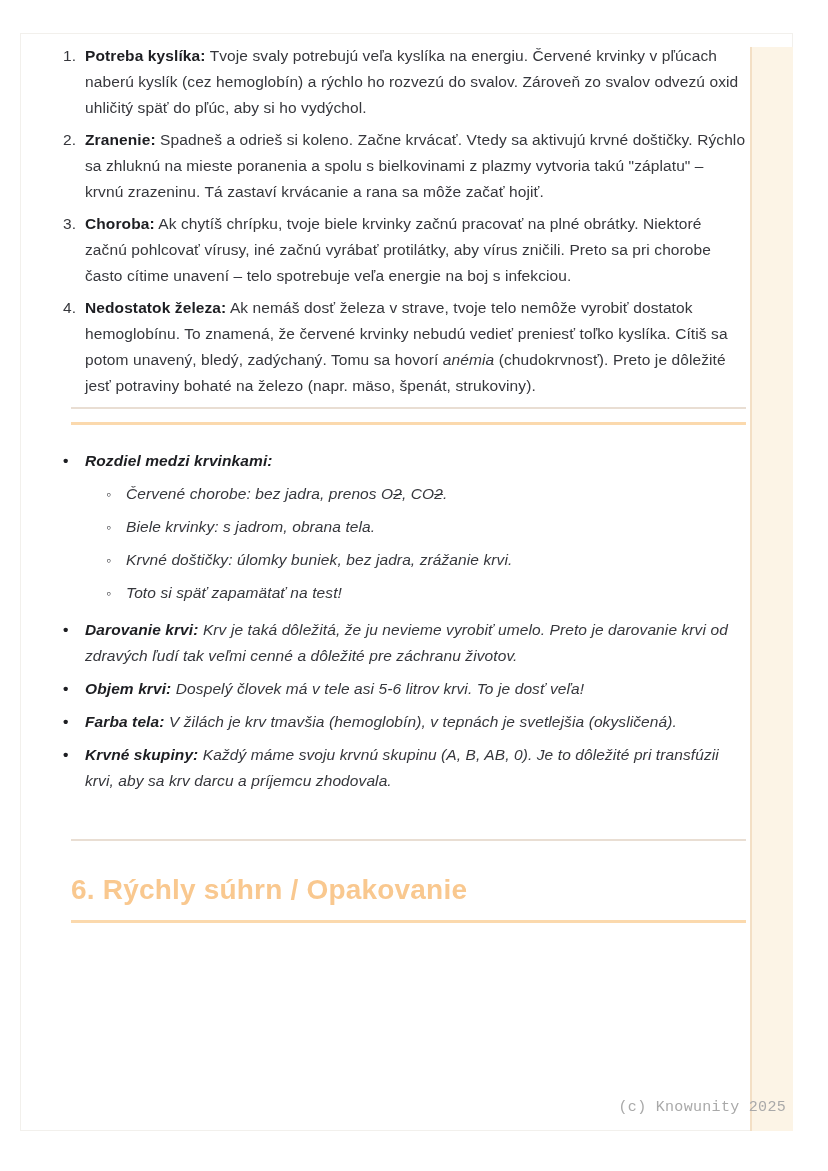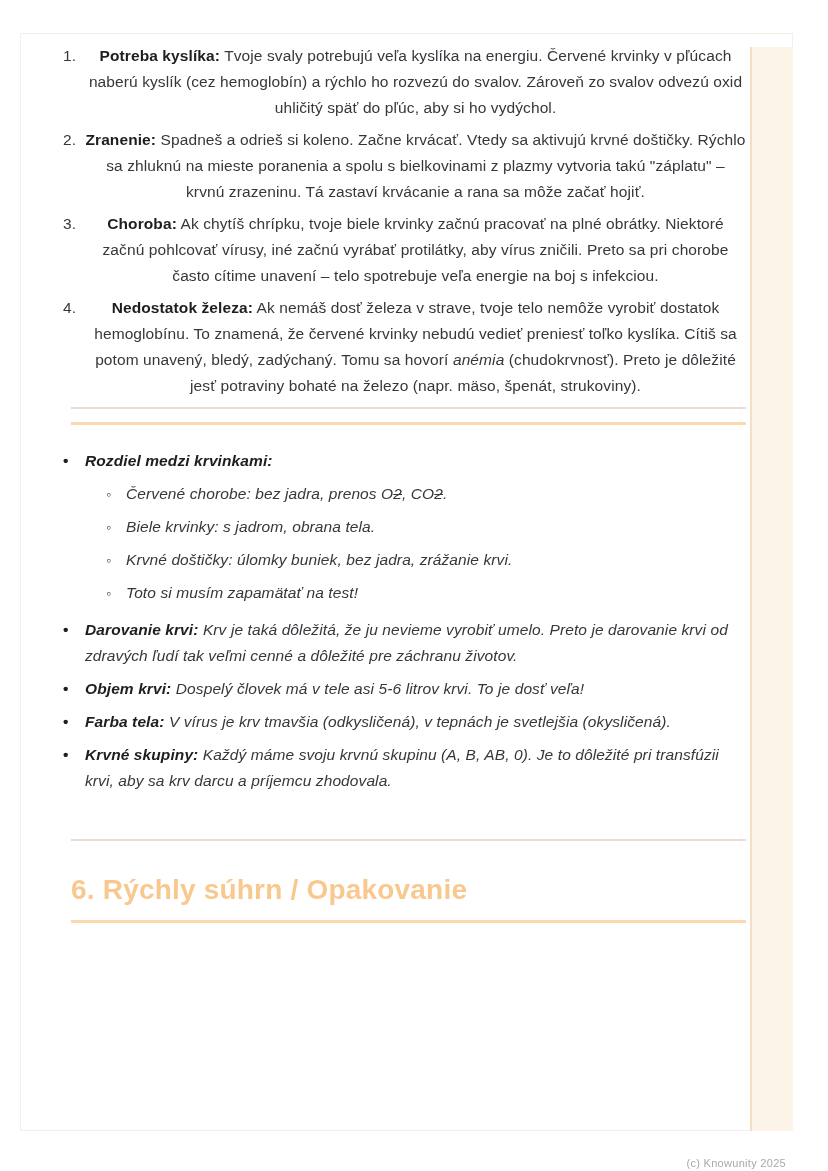--- a/index.html
+++ b/index.html
@@ -31,21 +31,21 @@
   }
   .content{
     position:absolute;left:42px;top:9px;width:683px;
     font-size:15.5px;line-height:26px;color:var(--body-text);
     letter-spacing:0.1px;
   }
   b,.b{font-weight:700;color:var(--bold-text);}
   .olist,.blist{margin:0;padding:0;list-style:none;}
   .oli{display:flex;margin:0 0 6px 0;}
   .oli .num{flex:none;width:22px;}
-  .oli .txt{flex:1;text-align:center;}
+  .oli .txt{flex:1;}
   .bli{display:flex;margin:0 0 7px 0;}
   .bli .mark{flex:none;width:22px;font-weight:700;color:var(--bold-text);}
   .bli .txt{flex:1;font-style:italic;}
   .sublist{margin:0 0 4px 21px;padding:0;list-style:none;}
   .sli{display:flex;margin:7px 0 0 0;}
   .sli .mark{flex:none;width:20px;color:var(--body-text);font-size:14px;}
   .sli .txt{flex:1;}
   .note{font-style:italic;}
   .strike{text-decoration:line-through;}
   .ital{font-style:italic;}
@@ -58,23 +58,23 @@
     font-size:28px;line-height:34px;font-weight:700;
     color:var(--heading-text);letter-spacing:0.2px;
   }
   .h2-underline{
     border:none;border-top:3px solid var(--heading-underline);
     margin:13px 0 0 8px;width:675px;
   }
   .tips-list{margin:23px 0 0 0;}
   .summary-block{margin-bottom:20px;margin-top:45px;}
   .watermark{
-    position:absolute;top:1157px;right:42px;
-    font-size:11px;line-height:13px;color:var(--watermark);
-    letter-spacing:0.3px;z-index:5;
+    position:absolute;top:1101px;right:42px;
+    font-size:15px;line-height:13px;color:var(--watermark);
+    letter-spacing:0.3px;z-index:5;font-family:Liberation Mono, monospace;
   }
 </style>
 </head>
 <body>
 
 <div class="page">
   <div class="next-page-strip"></div>
 
   <div class="content">
 
@@ -120,42 +120,42 @@
             <div class="sli">
               <span class="mark">◦</span>
               <div class="txt">Biele krvinky: s jadrom, obrana tela.</div>
             </div>
             <div class="sli">
               <span class="mark">◦</span>
               <div class="txt">Krvné doštičky: úlomky buniek, bez jadra, zrážanie krvi.</div>
             </div>
             <div class="sli">
               <span class="mark">◦</span>
-              <div class="txt note">Toto si musím zapamätať na test!</div>
+              <div class="txt note">Toto si späť zapamätať na test!</div>
             </div>
           </div>
         </div>
       </div>
 
       <div class="bli">
         <span class="mark">•</span>
         <div class="txt"><b>Darovanie krvi:</b>
           <span>Krv je taká dôležitá, že ju nevieme vyrobiť umelo. Preto je darovanie krvi od zdravých ľudí tak veľmi cenné a dôležité pre záchranu životov.</span></div>
       </div>
 
       <div class="bli">
         <span class="mark">•</span>
         <div class="txt"><b>Objem krvi:</b>
           <span>Dospelý človek má v tele asi 5-6 litrov krvi. To je dosť veľa!</span></div>
       </div>
 
       <div class="bli">
         <span class="mark">•</span>
         <div class="txt"><b>Farba tela:</b>
-          <span>V vírus je krv tmavšia (odkysličená), v tepnách je svetlejšia (okysličená).</span></div>
+          <span>V žilách je krv tmavšia (hemoglobín), v tepnách je svetlejšia (okysličená).</span></div>
       </div>
 
       <div class="bli">
         <span class="mark">•</span>
         <div class="txt"><b>Krvné skupiny:</b>
           <span>Každý máme svoju krvnú skupinu (A, B, AB, 0). Je to dôležité pri transfúzii krvi, aby sa krv darcu a príjemcu zhodovala.</span></div>
       </div>
 
     </div>
 

